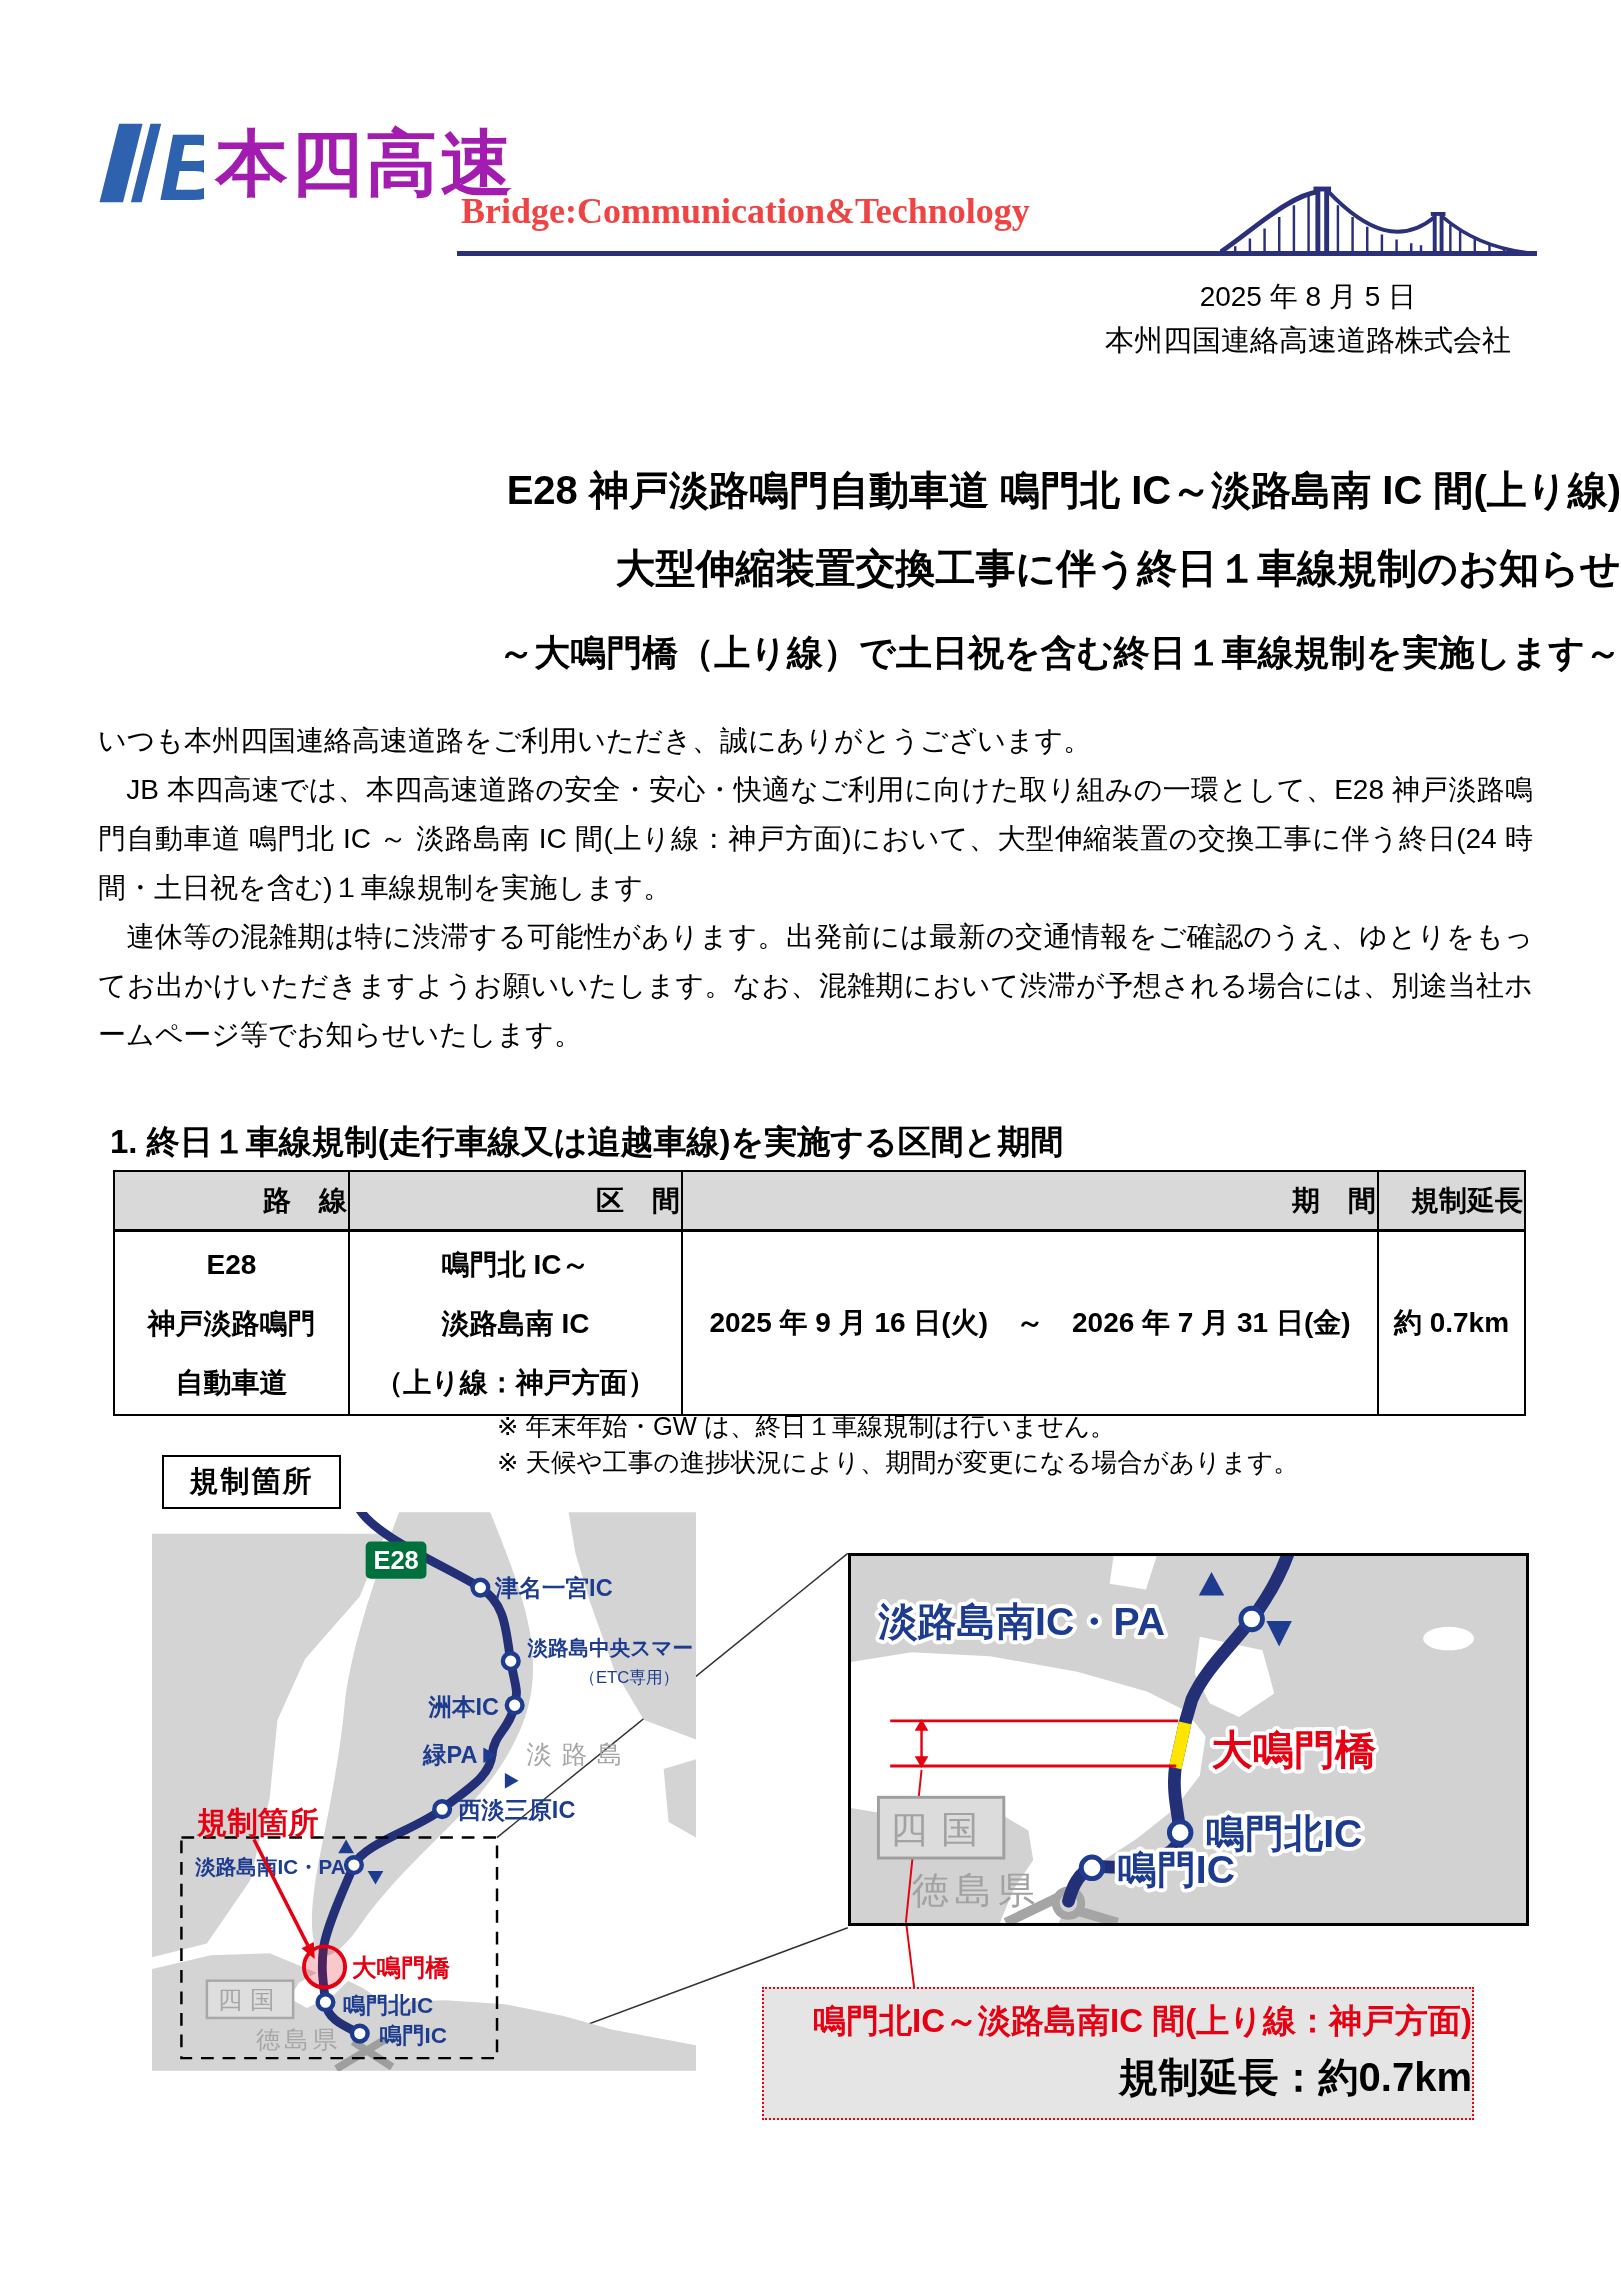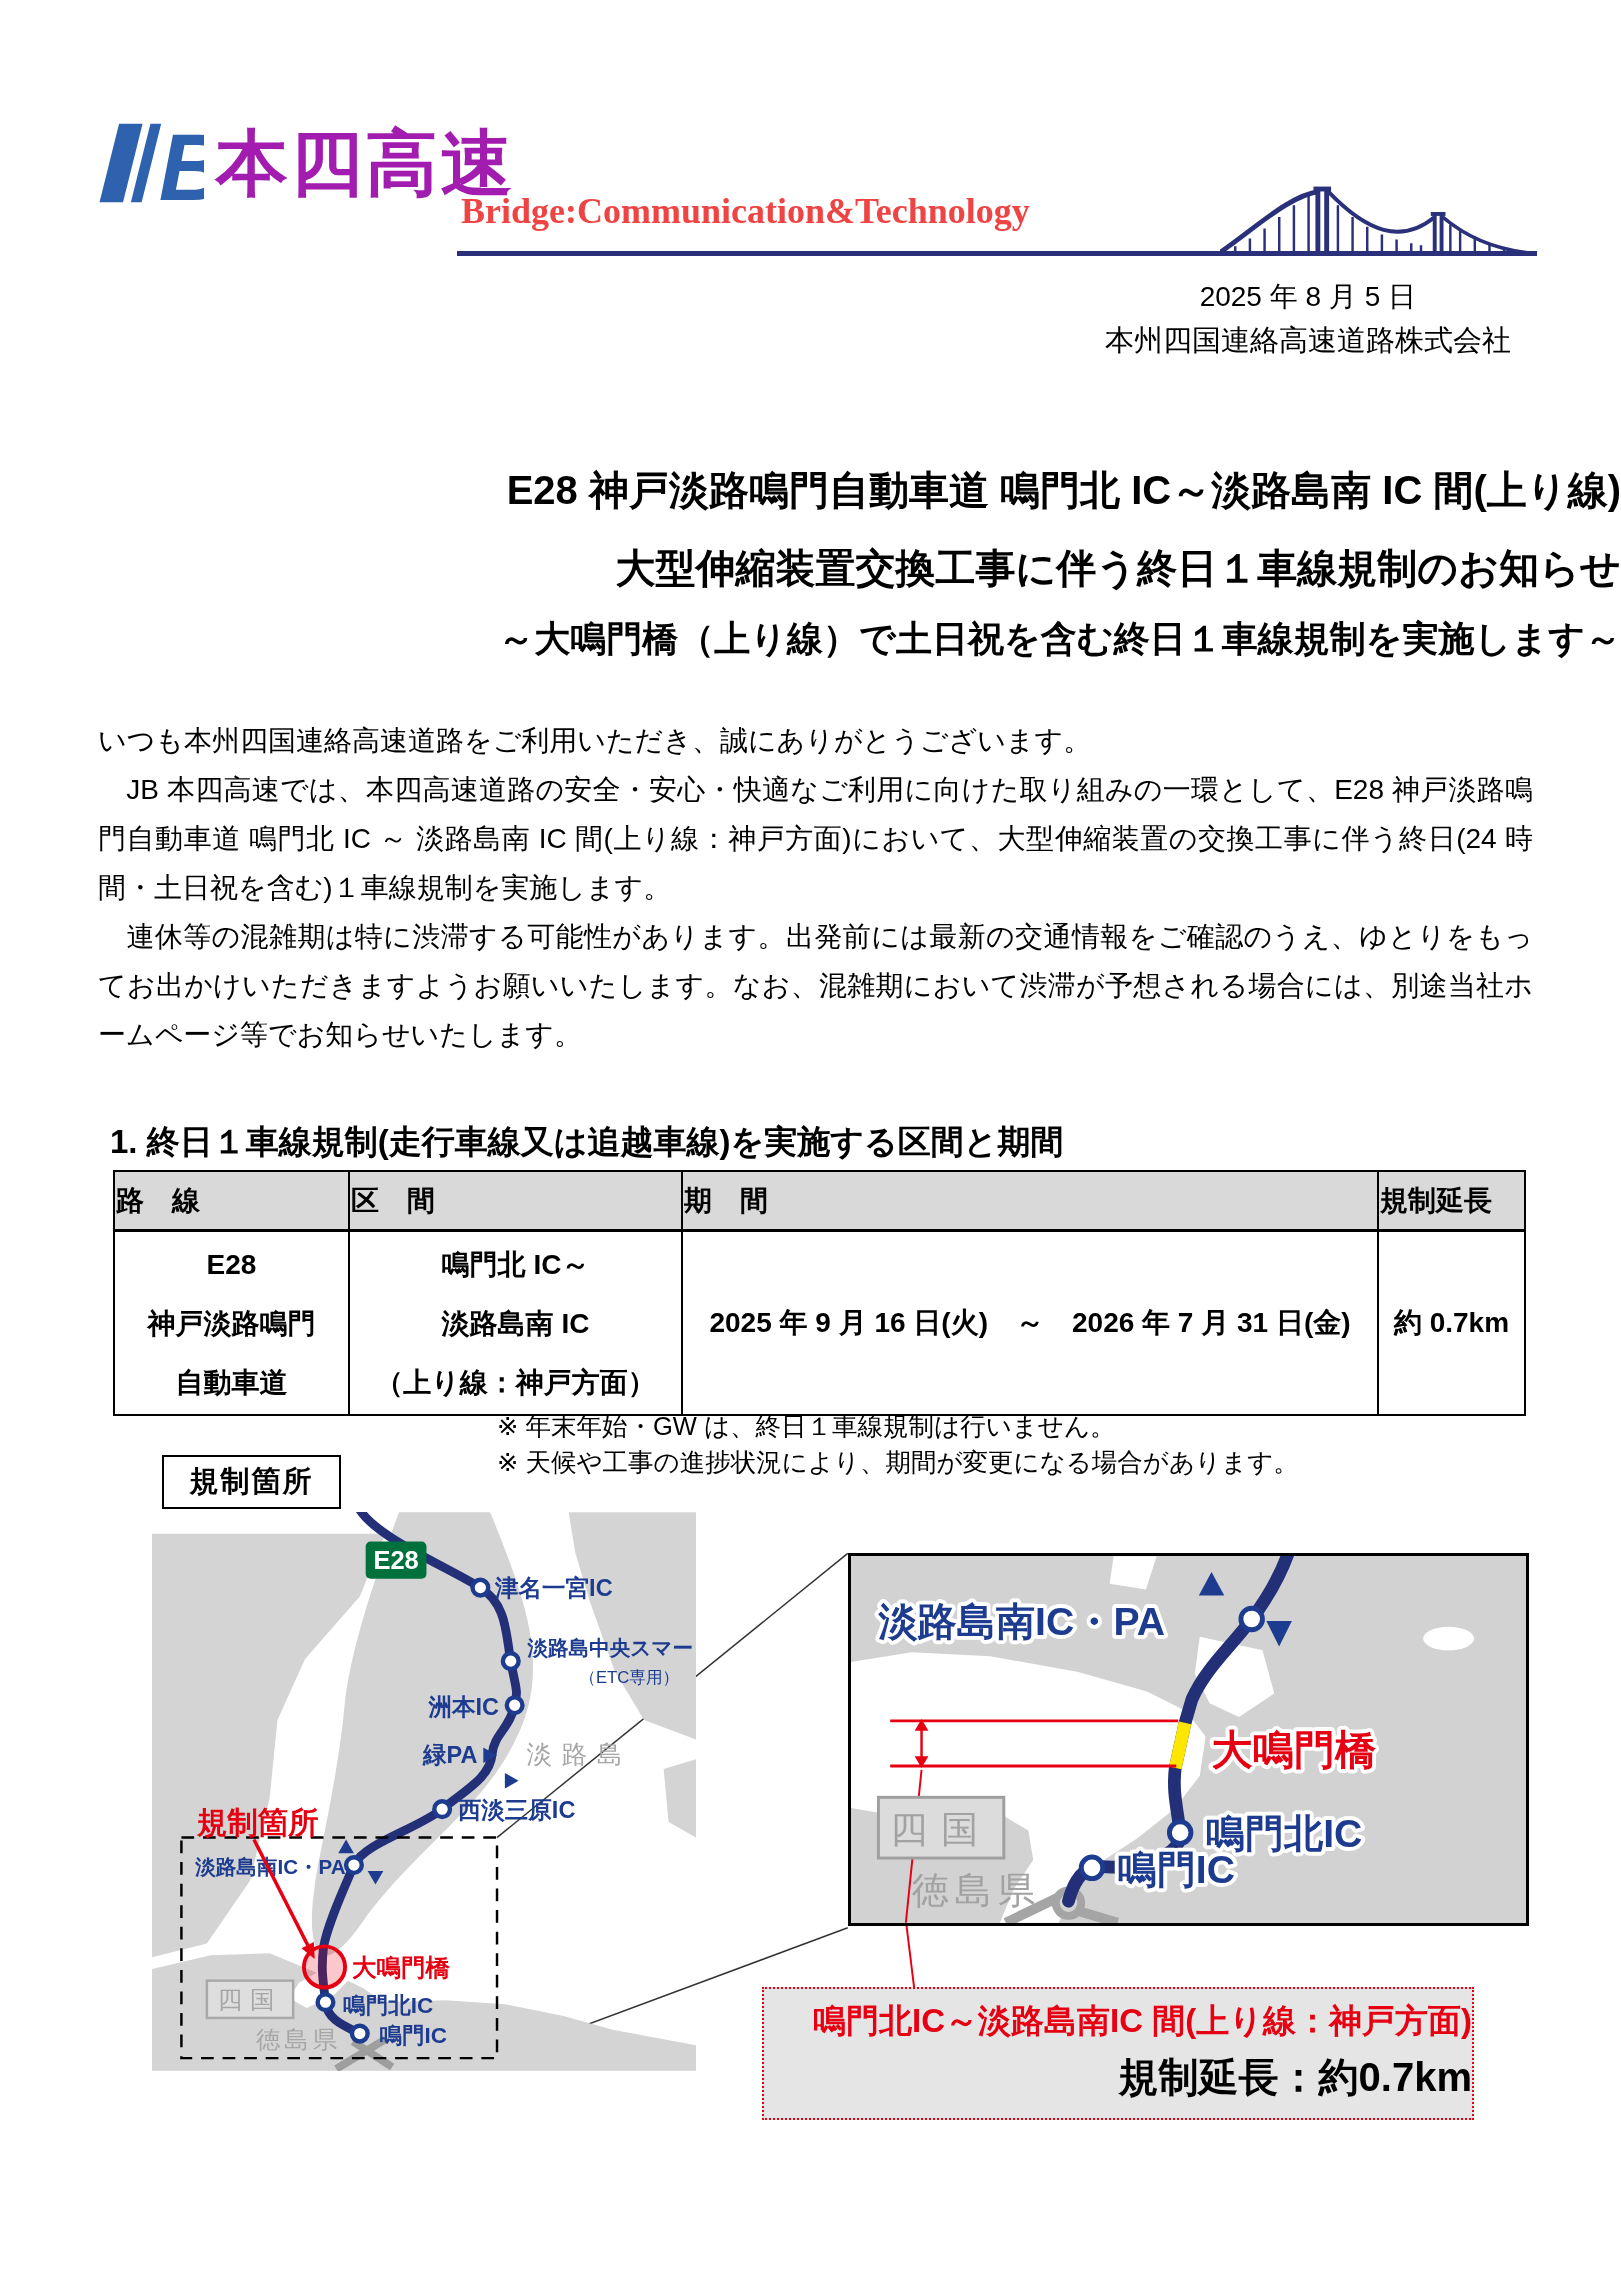--- a/index.html
+++ b/index.html
@@ -18,30 +18,30 @@
     font-weight:bold; font-size:36px; color:#ef4444; white-space:nowrap;
   }
   .header-rule { position:absolute; left:457px; top:251px; width:1080px; height:4.9px; background:#2a3079; }
   .bridge-svg { position:absolute; left:1220px; top:168px; }
   .date-line { position:absolute; top:278px; right:205px; font-size:28px; white-space:nowrap; }
   .company-line { position:absolute; top:321px; right:110px; font-size:29px; white-space:nowrap; }
   
   .title-block { position:absolute; left:0; top:463px; width:1621px; text-align:right; }
   .title-l1, .title-l2 { font-size:40px; font-weight:bold; }
   .title-l2 { margin-top:23px; }
-  .title-sub { font-size:36px; font-weight:bold; margin-top:19px; }
+  .title-sub { font-size:36px; font-weight:bold; margin-top:33px; }
   
   .body-block { position:absolute; left:98px; top:716px; width:1435px; font-size:28px; line-height:49px; }
   .body-block p { margin:0; text-align:justify; }
   
   .section-heading { position:absolute; left:110px; top:1120px; font-size:33px; font-weight:bold; }
   .reg-table { position:absolute; left:113px; top:1170px; width:1411px; border-collapse:collapse; table-layout:fixed; border:2.9px solid #000; }
   .reg-table th {
     border:2px solid #000; border-bottom:3.9px solid #000; background:#d9d9d9;
-    height:55px; font-size:28px; font-weight:bold; text-align:left;
+    height:55px; font-size:28px; font-weight:bold; text-align:right;
   }
   .reg-table td {
     border:2px solid #000; height:180px; font-size:28px; font-weight:bold;
     text-align:center; vertical-align:middle;
   }
   .cell-lines div { line-height:59px; }
   .notes { position:absolute; left:497px; top:1408px; font-size:25.5px; line-height:36px; }
   .notes div { white-space:nowrap; }
   
   .kisei-box {

